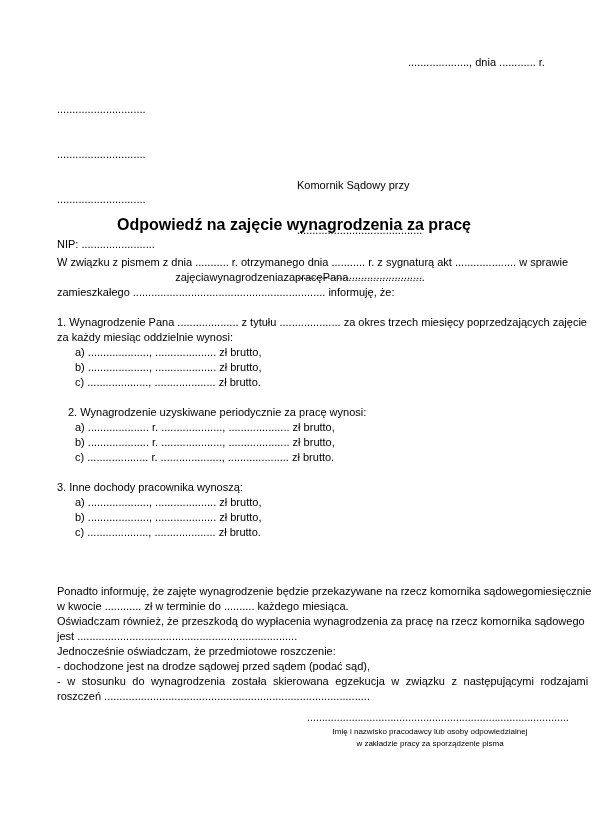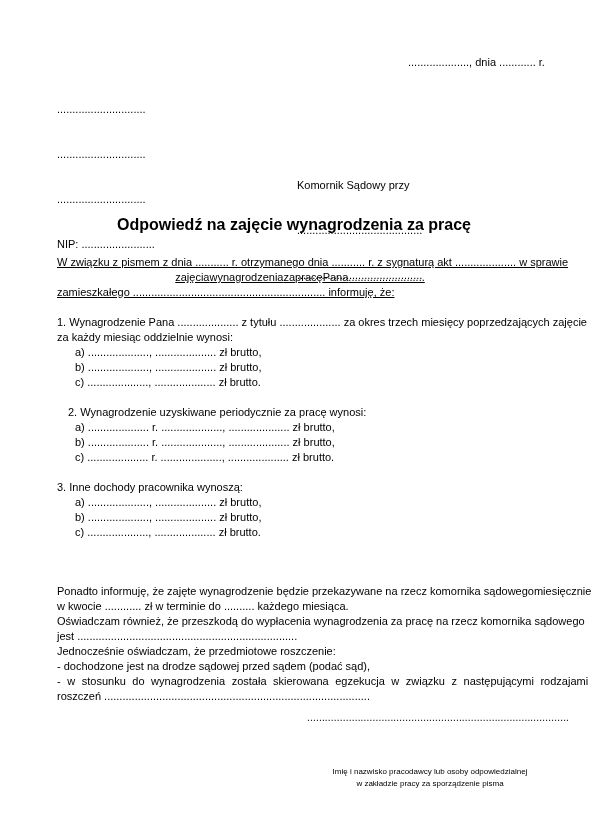--- a/index.html
+++ b/index.html
@@ -32,21 +32,21 @@
       width: 486px;
       line-height: 15px;
       text-align: justify;
     }
     .para .ln { display: block; white-space: pre; }
     .list { position: absolute; left: 75px; line-height: 15px; }
     .list div { height: 15px; white-space: pre; }
     .sig-dots { left: 307px; top: 710px; font-size: 10px; letter-spacing: 0.2px; }
     .sig-caption {
       position: absolute; left: 300px; width: 260px; top: 726px;
-      text-align: center; font-size: 8px; line-height: 12px; margin-top: 40px;
+      text-align: center; font-size: 8px; line-height: 12px;
     }
   </style>
 </head>
 <body>
 
 <div class="abs date-line">...................., dnia ............ r.</div>
 
 <div class="abs sender">
   <div>.............................</div>
   <div>.............................</div>
@@ -55,21 +55,21 @@
 </div>
 
 <div class="abs recipient">
   <div>Komornik Sądowy przy</div>
   <div>.........................................</div>
   <div>.........................................</div>
 </div>
 
 <div class="abs title">Odpowiedź na zajęcie wynagrodzenia za pracę</div>
 
-<div class="para" style="top:255px;text-decoration:underline;">
+<div class="para" style="top:255px;">
   <span class="ln">W związku z pismem z dnia ........... r. otrzymanego dnia ........... r. z sygnaturą akt .................... w sprawie</span>
   <span class="ln" style="display:flex; justify-content:center;">
     <span>zajęcia</span>
     <span>wynagrodzenia</span>
     <span>za</span>
     <span>pracę</span>
     <span>Pana</span>
     <span>.........................</span>
   </span>
   <span class="ln">zamieszkałego ............................................................... informuję, że:</span>

